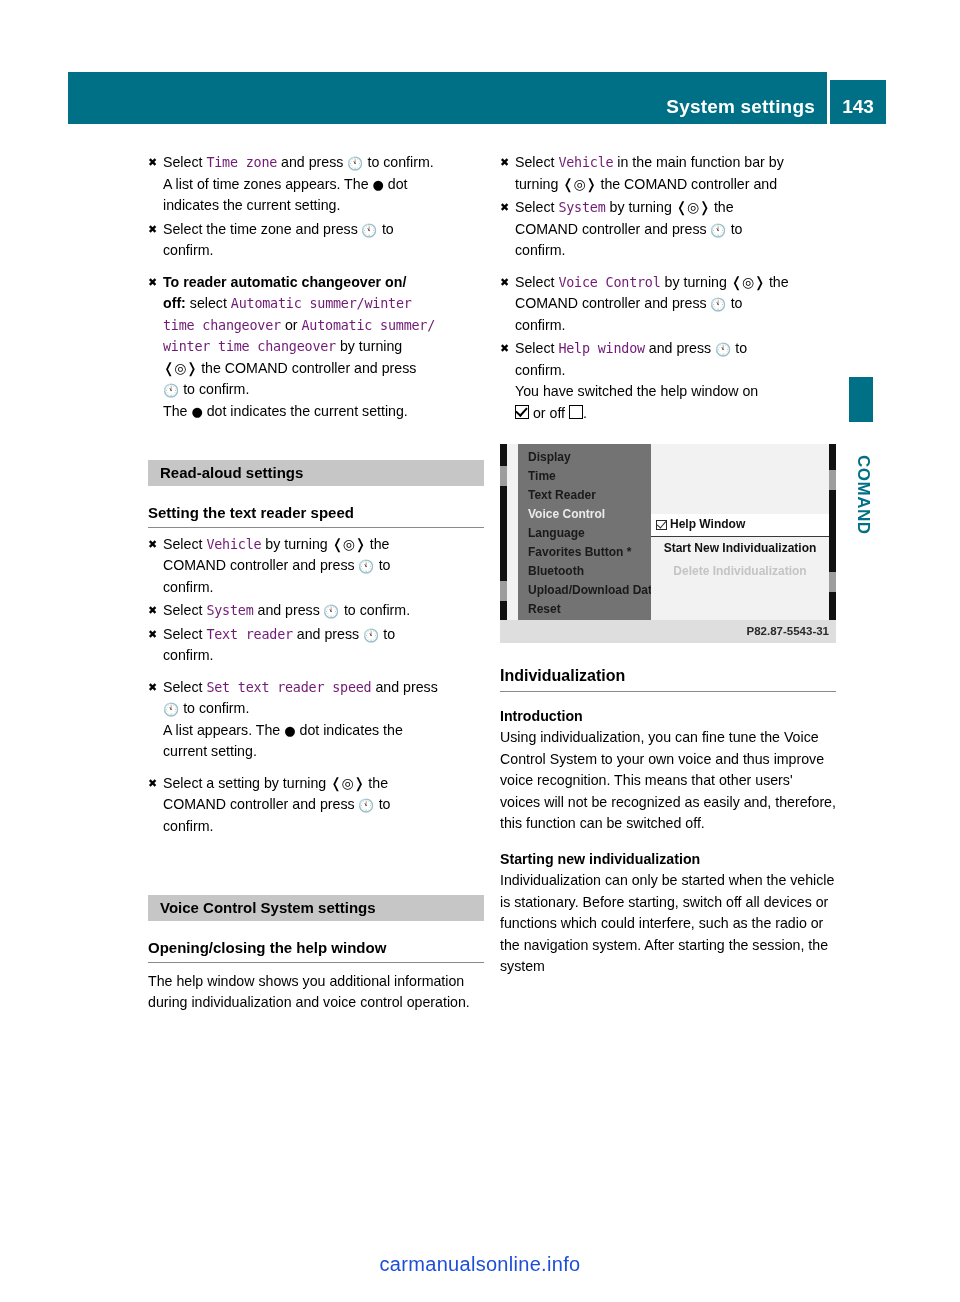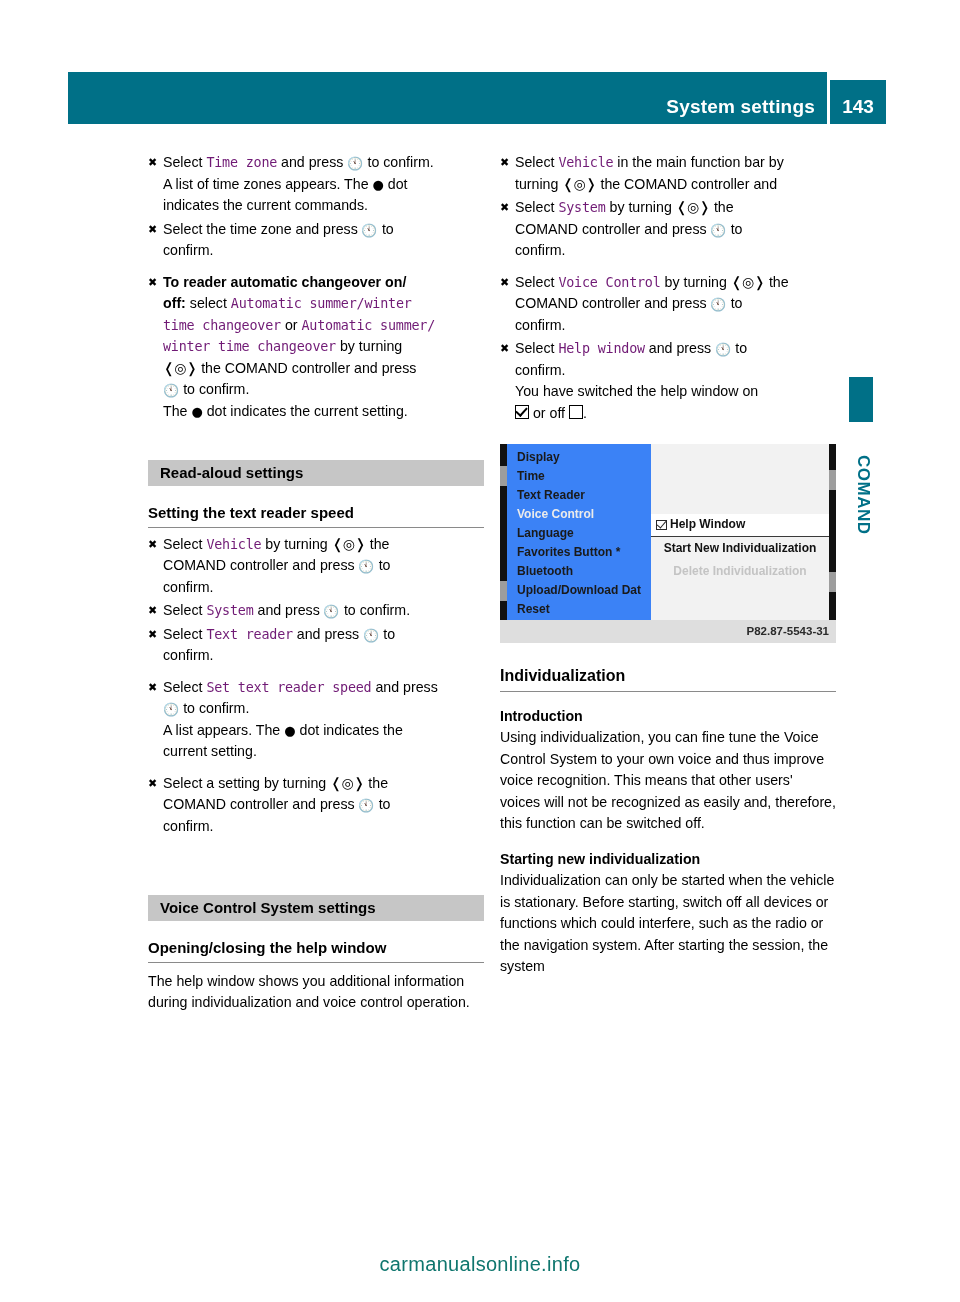--- a/index.html
+++ b/index.html
@@ -181,24 +181,24 @@
   }
   #rail-left  { left: 0px; }
   #rail-right { right: 0px; }
   .scroll-thumb {
     position: absolute;
     width: 7px;
     background: #9d9d9d;
   }
   #comand-menu {
     position: absolute;
-    left: 7px; top: 0;
+    left: 18px; top: 0;
     width: 144px;
     height: 176px;
-    background: #3b82f6;
+    background: #737373;
     box-sizing: border-box;
     padding-top: 4px;
   }
   .menu-item {
     font-size: 12px;
     font-weight: bold;
     color: #1a1a1a;
     line-height: 19px;
     padding-left: 10px;
     white-space: nowrap;
@@ -297,21 +297,21 @@
     justify-content: center;
   }
 
   
   #watermark {
     position: absolute;
     left: 0;
     bottom: 26px;
     width: 100%;
     text-align: center;
-    color: #0f766e;
+    color: #1d4ed8;
     font-size: 20px;
     letter-spacing: 0.3px;
   }
 </style>
 </head>
 <body>
 
 <div id="header-bar">
   <div id="header-title-box">
     <span id="header-title">System settings</span>
@@ -321,21 +321,21 @@
   </div>
 </div>
 
 <div id="left-column" class="column">
 
   <div class="step">
     <span class="step-marker">✖</span>
     <div class="step-body">
       <p class="para"><span>Select </span><span class="cmd">Time zone</span><span> and press </span><span class="press-glyph gly">🕚</span><span> to confirm.</span></p>
       <p class="para"><span>A list of time zones appears. The</span> <span class="dot-glyph gly">●</span> <span>dot</span></p>
-      <p class="para">indicates the current commands.</p>
+      <p class="para">indicates the current setting.</p>
     </div>
   </div>
 
   <div class="step">
     <span class="step-marker">✖</span>
     <div class="step-body">
       <p class="para"><span>Select the time zone and press </span><span class="press-glyph gly">🕚</span><span> to</span></p>
       <p class="para">confirm.</p>
     </div>
   </div>

